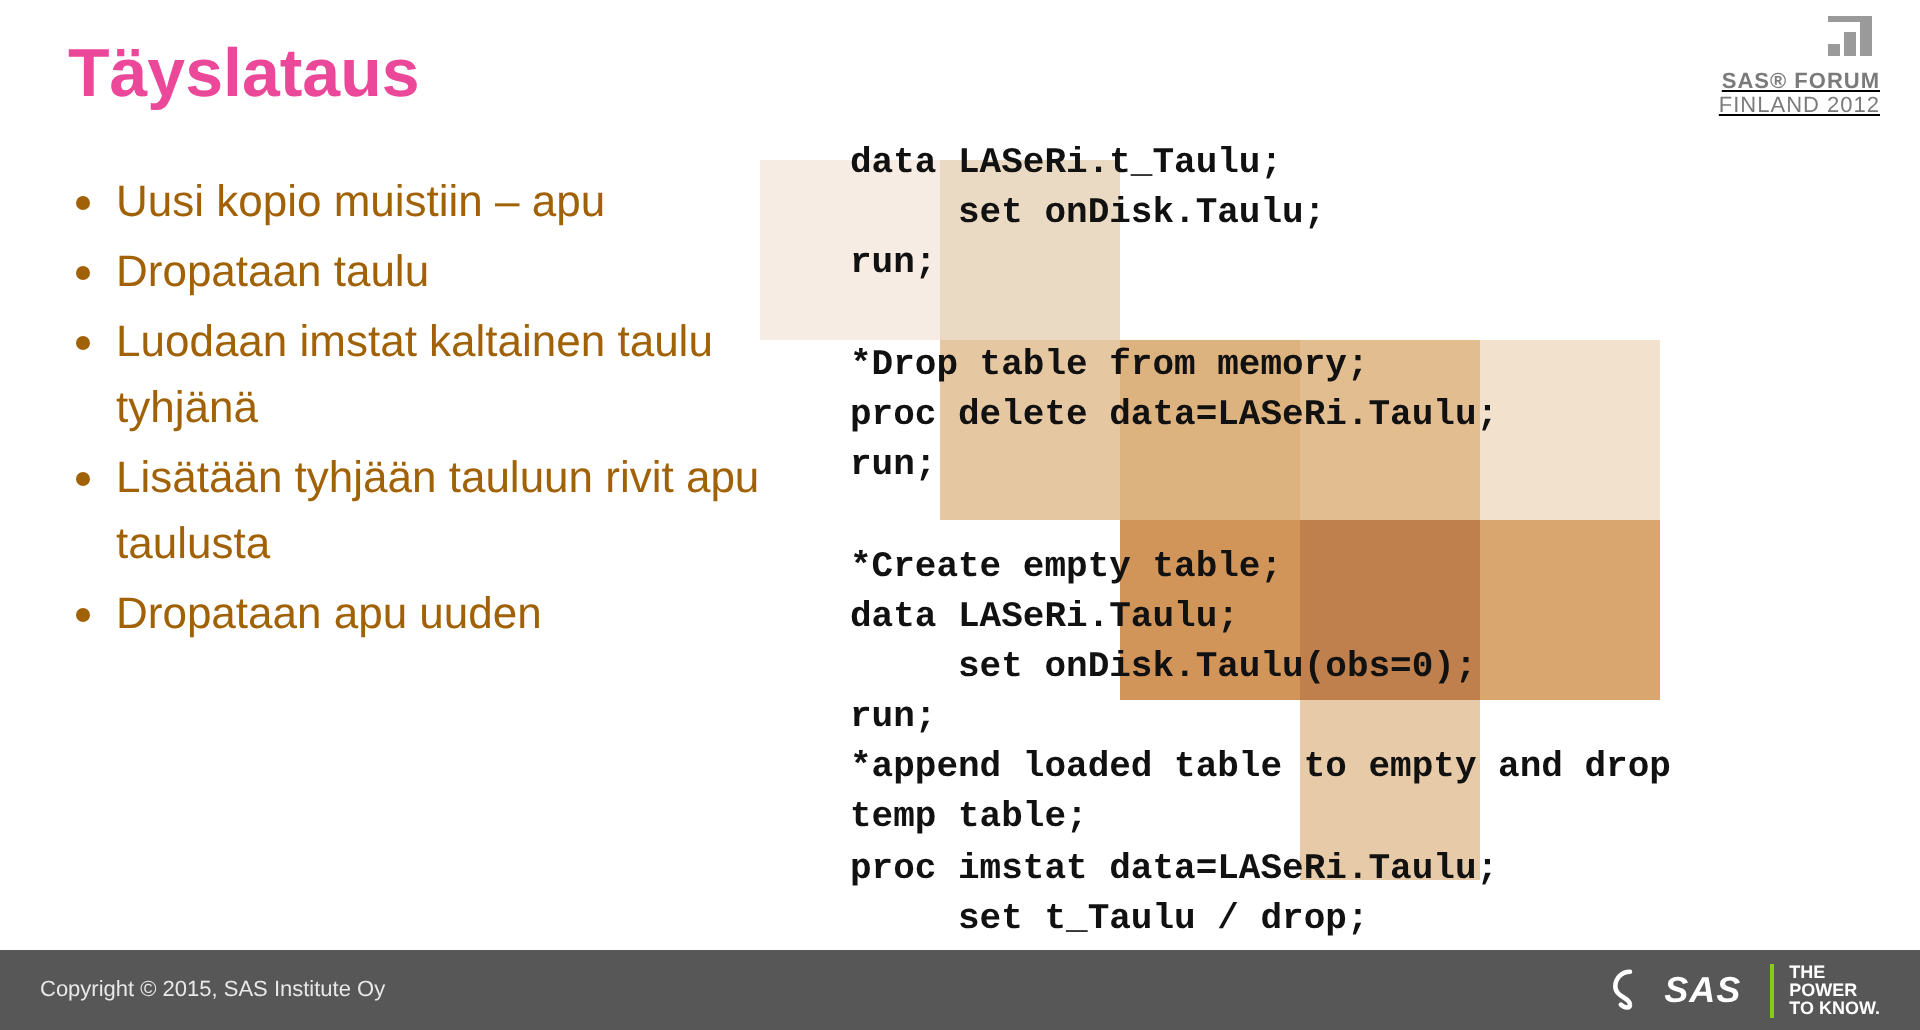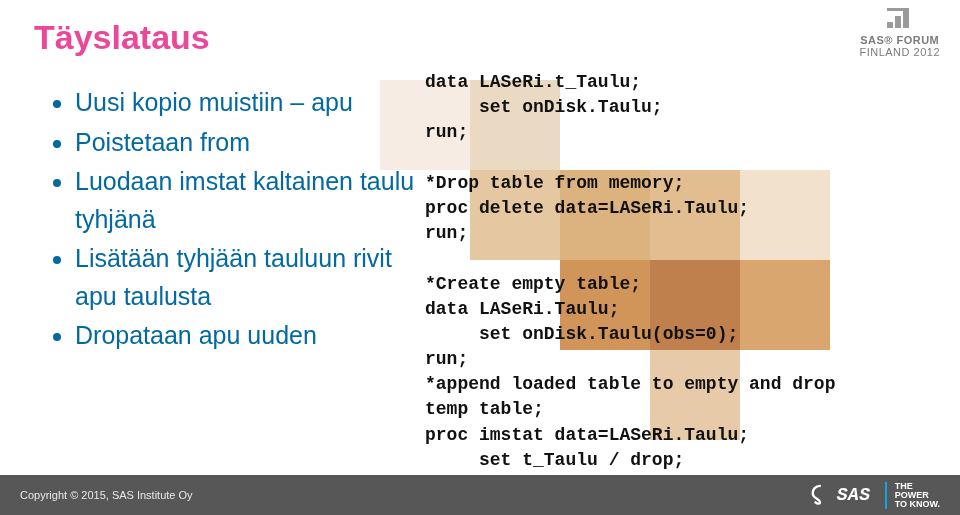--- a/index.html
+++ b/index.html
@@ -31,24 +31,24 @@
     top: 18px;
     left: 34px;
     font-size: 34px;
     font-weight: 600;
     color: #ec4899;
     z-index: 2;
   }
   .bullets {
     position: absolute;
     top: 84px;
-    left: 55px;
+    left: 38px;
     width: 360px;
-    font-size: 25px;
-    color: #0369a1;
+    font-size: 22px;
+    color: #a16207;
     z-index: 2;
     line-height: 1.5;
   }
   .bullets li {
     list-style: disc;
     margin-left: 20px;
     margin-bottom: 2px;
     font-weight: 300;
   }
   .code {
@@ -62,21 +62,22 @@
     line-height: 1.4;
     white-space: pre;
     z-index: 2;
     font-weight: bold;
   }
   .forum-logo {
     position: absolute;
     top: 8px;
     right: 20px;
     z-index: 3;
-    text-align: center;
+    text-align: right;
+    text-decoration: underline;
   }
   .forum-logo .fbar { fill:#9a9a9a; }
   .forum-logo-text {
     font-size: 11px;
     color: #7b7b7b;
     line-height:1.1;
     letter-spacing:0.5px;
   }
   .forum-logo-text .bold { font-weight:700; }
   .footer {
@@ -85,23 +86,23 @@
     height: 40px;
     background: #575757;
     display: flex;
     align-items: center;
     padding: 0 20px;
     z-index: 3;
     justify-content: space-between;
   }
   .copyright { color: #e8e8e8; font-size: 11px; font-weight: 300;}
   .footer-right { display:flex; align-items:center; gap:14px; }
-  .sas-logo { display:flex; align-items:center; gap:6px; color:#fff;font-family:Liberation Mono, monospace; }
+  .sas-logo { display:flex; align-items:center; gap:6px; color:#fff; }
   .sas-text { font-size: 18px; font-weight:700; letter-spacing:0.5px; color:#fff; font-style:italic;}
-  .power-text { color:#fff; font-size:9px; line-height:1; font-weight:700; border-left:2px solid #0ea5e9; padding-left:8px;}
+  .power-text { color:#fff; font-size:9px; line-height:1; font-weight:700; border-left:2px solid #84cc16; padding-left:8px;}
 </style>
 </head>
 <body>
 
 <div class="bg-shapes">
   <div class="sq" style="left:0px;   top:0px;   background:#f4e9de;"></div>
   <div class="sq" style="left:90px;  top:0px;   background:#e8d3b8;"></div>
   <div class="sq" style="left:90px;  top:90px;  background:#e0bd90;"></div>
   <div class="sq" style="left:180px; top:90px;  background:#d6a468;"></div>
   <div class="sq" style="left:180px; top:180px; background:#c9823d;"></div>
@@ -109,21 +110,21 @@
   <div class="sq" style="left:270px; top:90px;  background:#ddb27d;"></div>
   <div class="sq" style="left:360px; top:90px;  background:#efdcc4;"></div>
   <div class="sq" style="left:360px; top:180px; background:#d29657;"></div>
   <div class="sq" style="left:270px; top:270px; background:#e3c29a;"></div>
 </div>
 
 <h1 class="title">Täyslataus</h1>
 
 <ul class="bullets">
   <li>Uusi kopio muistiin – apu</li>
-  <li>Poistetaan from</li>
+  <li>Dropataan taulu</li>
   <li>Luodaan imstat kaltainen taulu tyhjänä</li>
   <li>Lisätään tyhjään tauluun rivit apu taulusta</li>
   <li>Dropataan apu uuden</li>
 </ul>
 
 <pre class="code">data LASeRi.t_Taulu;
      set onDisk.Taulu;
 run;
 
 *Drop table from memory;

